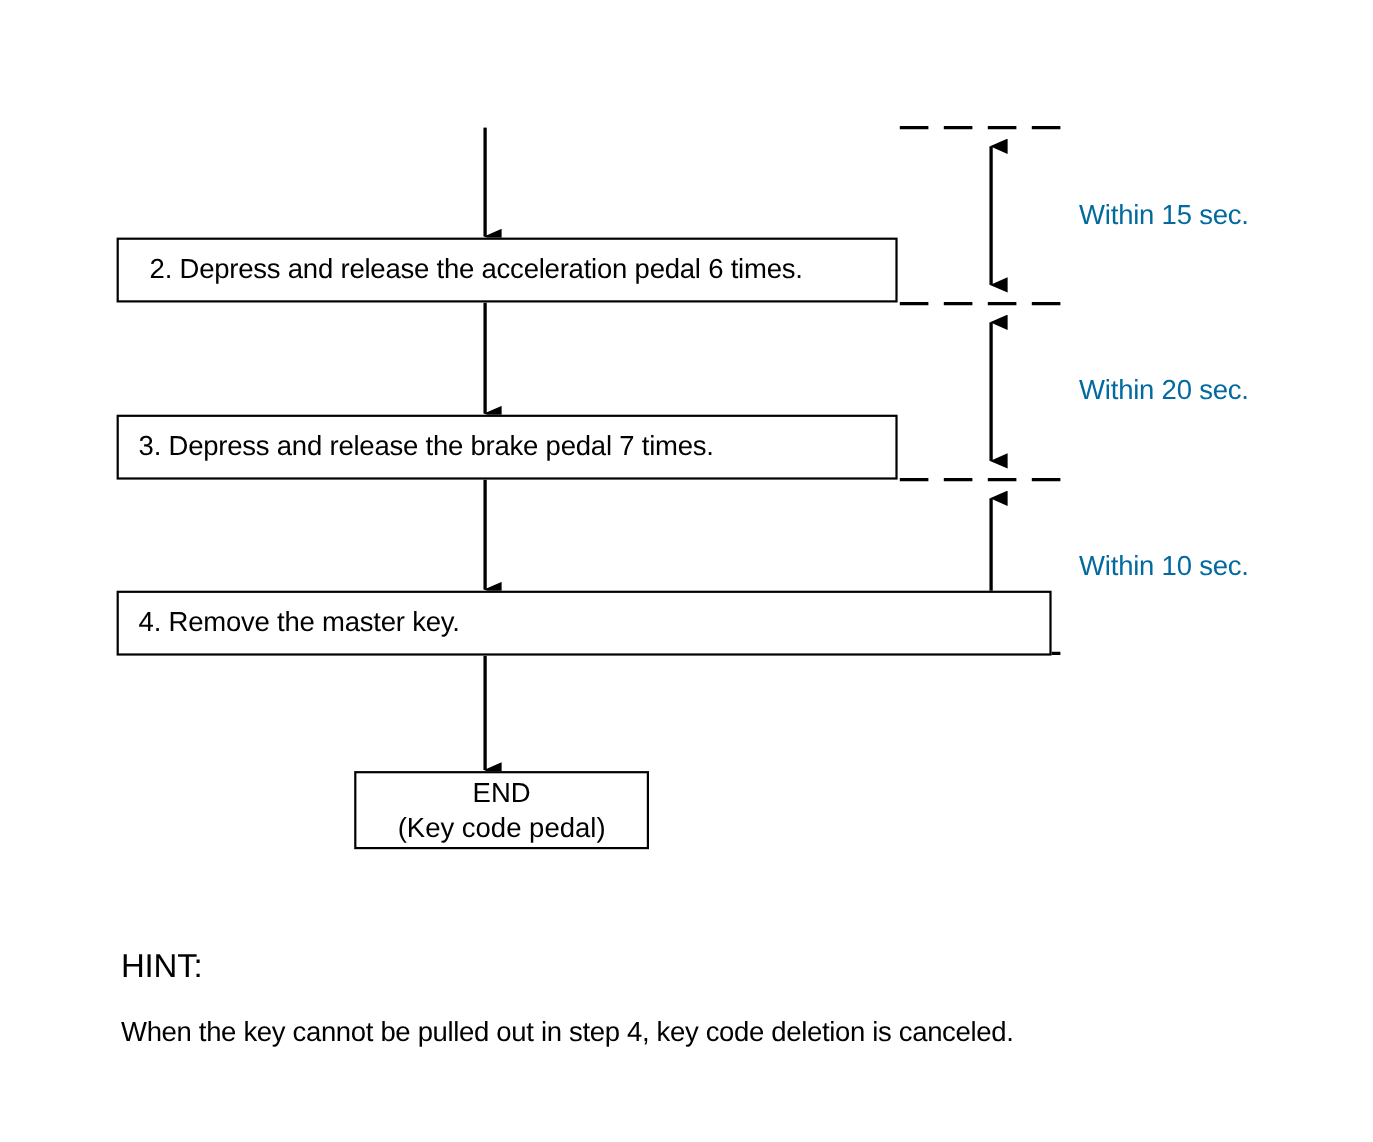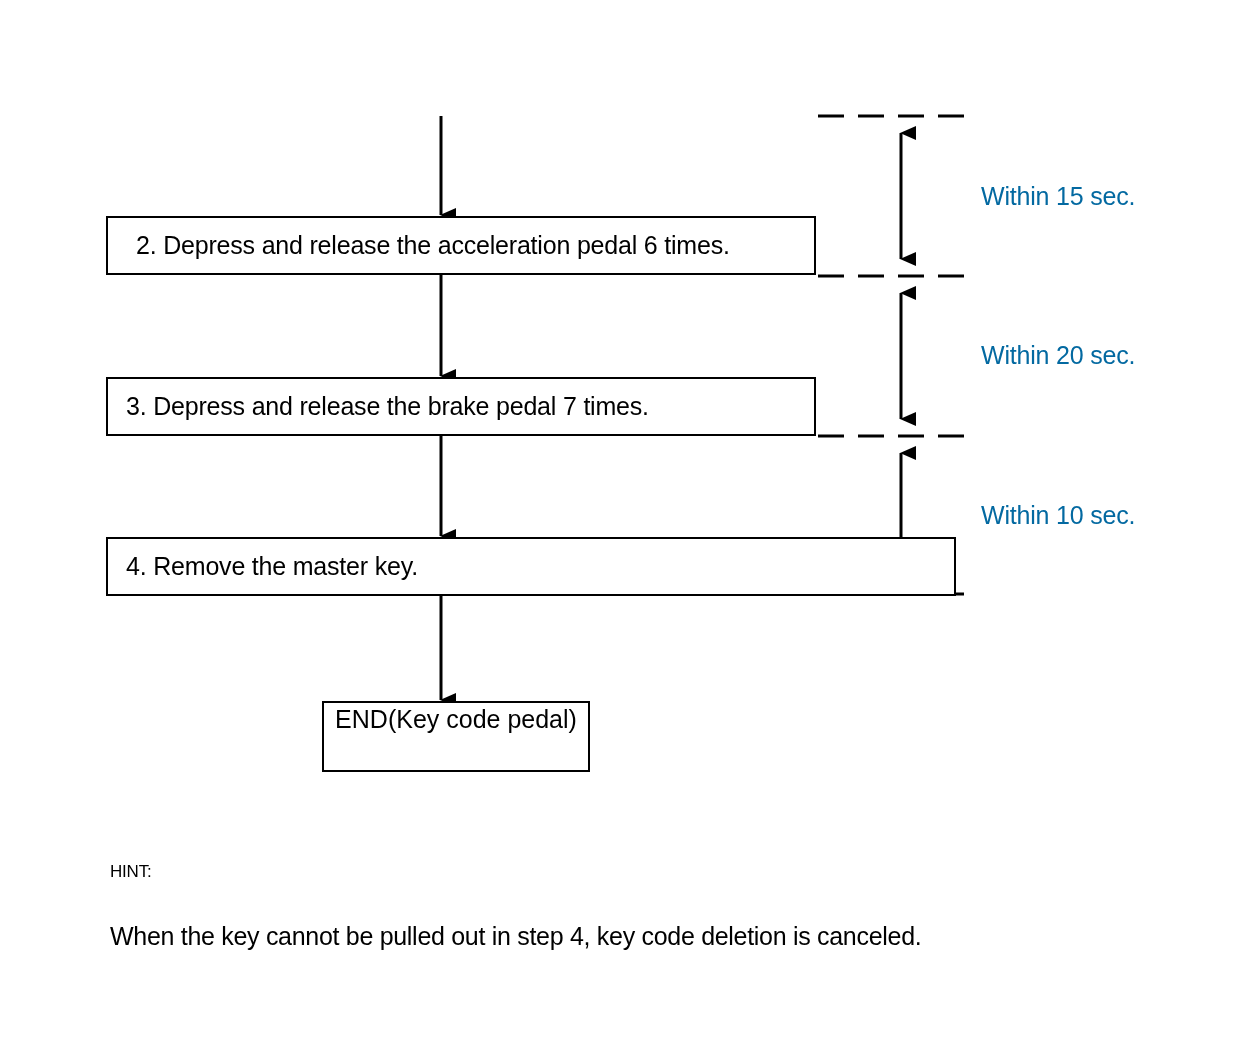--- a/index.html
+++ b/index.html
@@ -52,22 +52,22 @@
   #end-box {
     position: absolute;
     left: 322px;
     top: 701px;
     width: 268px;
     height: 71px;
     box-sizing: border-box;
     border: 2px solid #000000;
     background: #ffffff;
     display: flex;
-    flex-direction: row;
-    align-items: flex-start;
+    flex-direction: column;
+    align-items: center;
     justify-content: center;
   }
   #end-box .end-line {
     font-size: 25px;
     line-height: 1.28;
     text-align: center;
     color: #000000;
   }
 
   
@@ -93,23 +93,23 @@
   #timing-label-2 { left: 981px; top: 501px; }
 
   
   #hint-block {
     position: absolute;
     left: 110px;
     top: 862px;
     width: 1050px;
   }
   #hint-title {
-    font-size: 17px;
+    font-size: 30px;
     letter-spacing: -0.2px;
-    margin-bottom: 40px;
+    margin-bottom: 28px;
     color: #000000;
   }
   #hint-body {
     font-size: 25px;
     letter-spacing: -0.3px;
     color: #000000;
   }
 </style>
 </head>
 <body>

